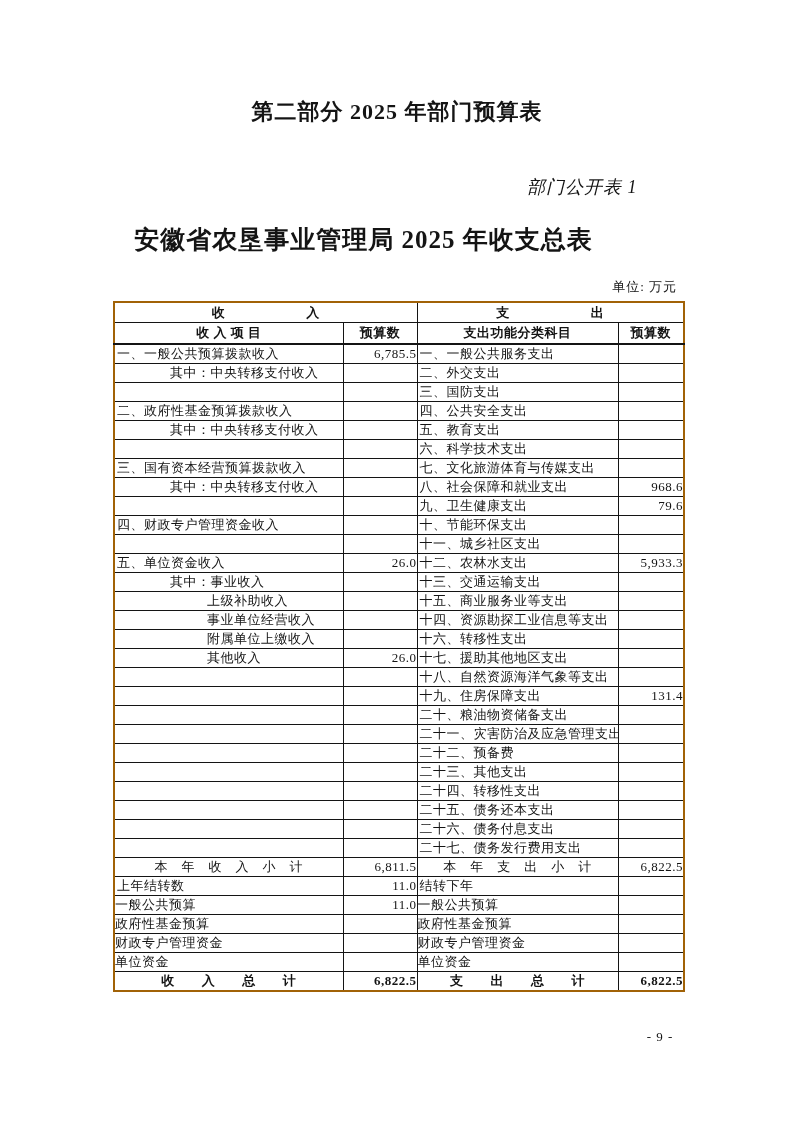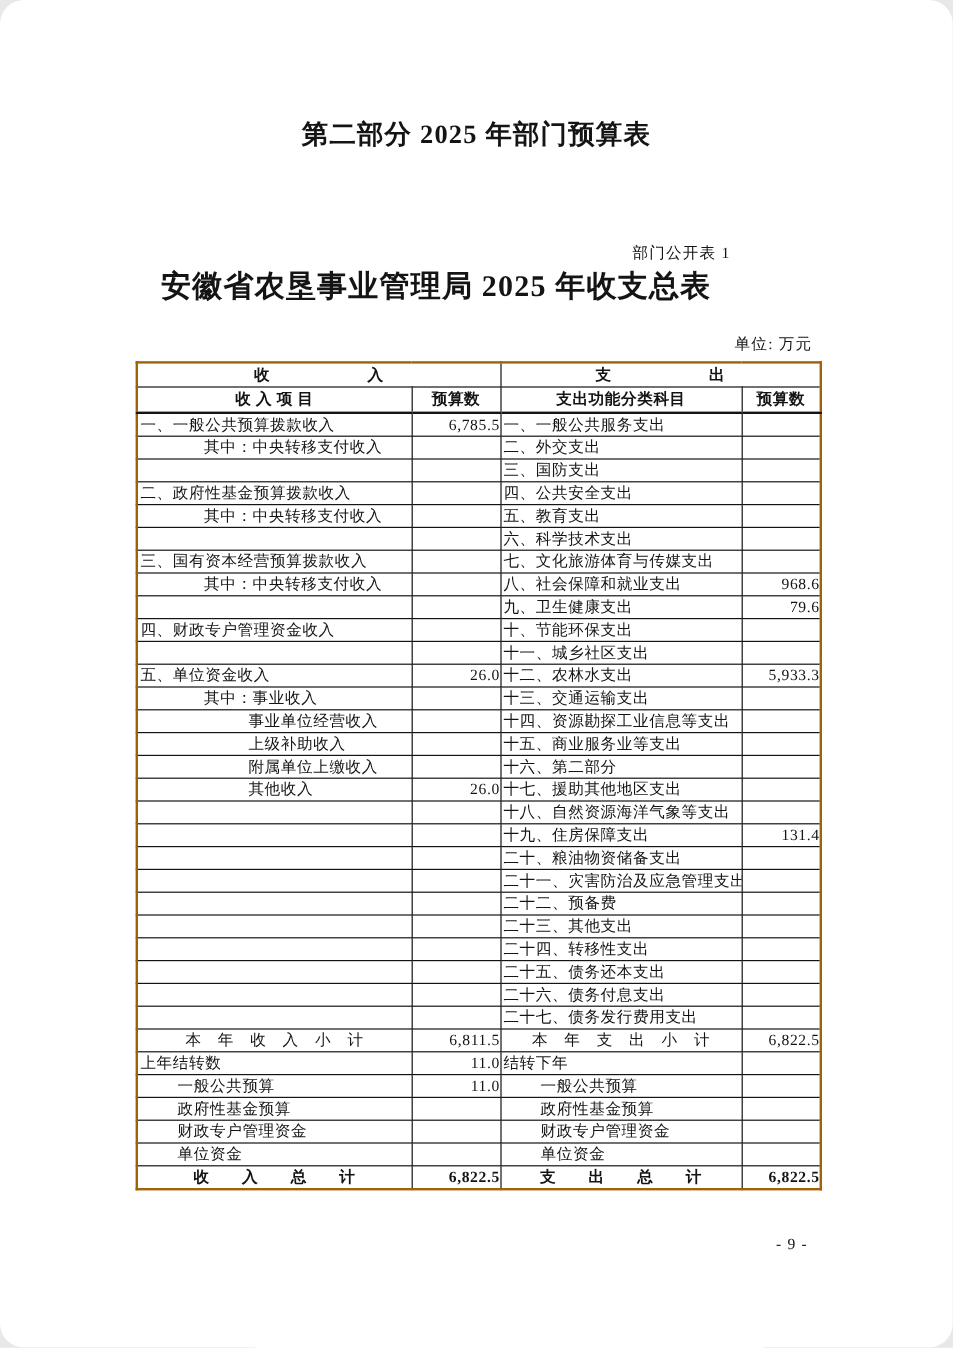--- a/index.html
+++ b/index.html
@@ -4,31 +4,30 @@
 <style>
   html, body { margin:0; padding:0; background:#e8e8e8; }
   .page {
     position:relative;
     width:794px; height:1123px;
     margin:0 auto;
     background:#ffffff;
     font-family:"Liberation Serif","DejaVu Serif",serif;
     color:#141414;
     overflow:hidden;
-    border-radius:20px;
   }
   .part-title {
     position:absolute; top:98px; left:0; width:794px;
     text-align:center;
     font-size:22px; font-weight:bold; letter-spacing:1px;
     line-height:28px;
   }
   .table-label {
-    position:absolute; top:202px; left:527px;
-    font-size:13px; letter-spacing:1px;
+    position:absolute; top:175px; left:527px;
+    font-size:18px; letter-spacing:1px;font-style:italic;
   }
   .doc-table-title {
     position:absolute; top:226px; left:0; width:727px;
     text-align:center;
     font-size:25px; font-weight:bold; letter-spacing:1px;
     line-height:28px;
   }
   .unit-note {
     position:absolute; top:278px; left:377px; width:300px;
     text-align:right; font-size:13px; letter-spacing:1px;
@@ -47,21 +46,21 @@
     white-space:nowrap; overflow:hidden;
     letter-spacing:0.5px;
   }
   tr.head1 td { height:19px; line-height:19px; }
   tr.head2 td { height:20px; line-height:20px; border-bottom:2px solid #141414; }
   td.h { font-weight:bold; text-align:center; letter-spacing:1px; }
   td.midl { border-left:2px solid #141414; }
   td.lab.ind0 { padding-left:2px; }
   td.lab.ind1 { padding-left:55px; }
   td.lab.ind2 { padding-left:92px; }
-  td.lab.ind3 { padding-left:33px; }
+  td.lab.ind3 { }
   td.val { text-align:right; padding-right:11px; }
   tr.center-row td.lab { text-align:center; padding-left:0; }
   tr.total-row { font-weight:bold; }
   tr.total-row td.lab { text-align:center; padding-left:0;margin-top:20px; }
   .page-number {
     position:absolute; top:1029px; left:560px; width:200px;
     text-align:center; font-size:13px; letter-spacing:1px;
   }
 </style>
 </head>
@@ -169,35 +168,35 @@
           <td class="lab ind0 midl">十二、农林水支出</td>
           <td class="val">5,933.3</td>
         </tr>
         <tr>
           <td class="lab ind1">其中：事业收入</td>
           <td class="val"></td>
           <td class="lab ind0 midl">十三、交通运输支出</td>
           <td class="val"></td>
         </tr>
         <tr>
+          <td class="lab ind2">上级补助收入</td>
+          <td class="val"></td>
+          <td class="lab ind0 midl">十五、商业服务业等支出</td>
+          <td class="val"></td>
+        </tr>
+        <tr>
           <td class="lab ind2">事业单位经营收入</td>
           <td class="val"></td>
           <td class="lab ind0 midl">十四、资源勘探工业信息等支出</td>
           <td class="val"></td>
         </tr>
         <tr>
-          <td class="lab ind2">上级补助收入</td>
-          <td class="val"></td>
-          <td class="lab ind0 midl">十五、商业服务业等支出</td>
-          <td class="val"></td>
-        </tr>
-        <tr>
           <td class="lab ind2">附属单位上缴收入</td>
           <td class="val"></td>
-          <td class="lab ind0 midl">十六、第二部分</td>
+          <td class="lab ind0 midl">十六、转移性支出</td>
           <td class="val"></td>
         </tr>
         <tr>
           <td class="lab ind2">其他收入</td>
           <td class="val">26.0</td>
           <td class="lab ind0 midl">十七、援助其他地区支出</td>
           <td class="val"></td>
         </tr>
         <tr>
           <td class="lab ind0"></td>

